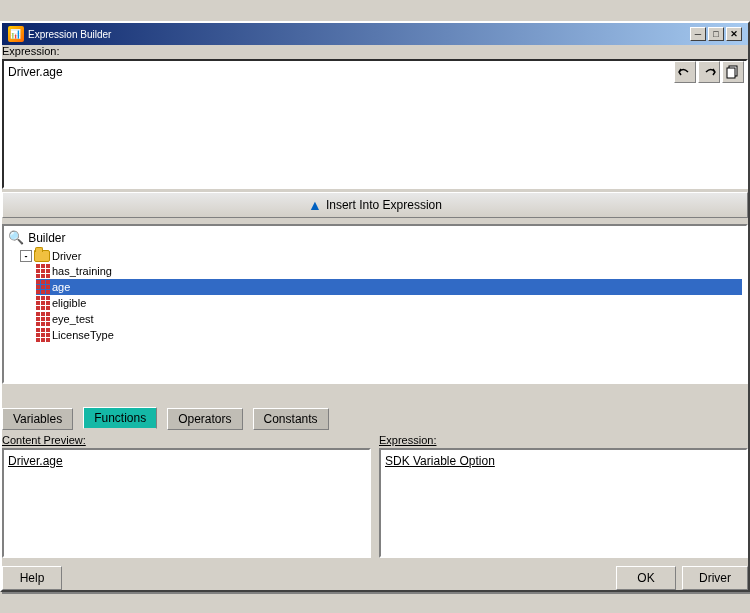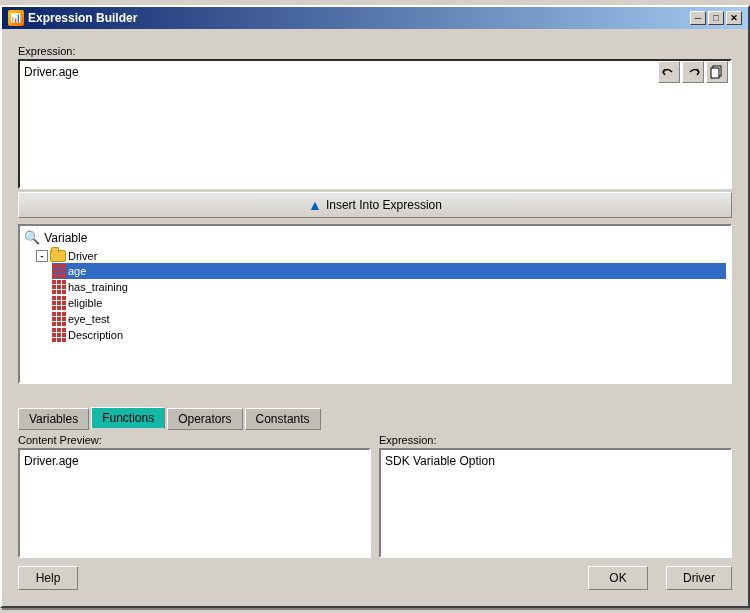--- a/index.html
+++ b/index.html
@@ -43,22 +43,22 @@
       height: 16px;
       background: linear-gradient(135deg, #ffcc00, #ff6600);
       border-radius: 2px;
       display: flex;
       align-items: center;
       justify-content: center;
       font-size: 9px;
     }
 
     .title-text {
-      font-size: 12px;
-      font-weight: bold;
+      font-size: 10px;
+      font-weight: normal;
       color: white;
     }
 
     .title-buttons {
       display: flex;
       gap: 2px;
     }
 
     .title-btn {
       width: 16px;
@@ -72,21 +72,21 @@
       display: flex;
       align-items: center;
       justify-content: center;
       cursor: pointer;
       font-size: 9px;
       font-weight: bold;
       color: #000;
     }
 
     .window-content {
-      padding: 16px;
+      padding: 0;
     }
 
     .label {
       font-size: 11px;
       color: #000;
       margin-bottom: 2px;
     }
 
     .expression-area {
       width: 100%;
@@ -227,21 +227,21 @@
       justify-content: center;
       font-size: 9px;
       font-weight: bold;
       color: #000;
       flex-shrink: 0;
       cursor: pointer;
     }
 
     .tabs-row {
       display: flex;
-      gap: 2px;
+      gap: 10px;
       margin-top: 22px;
       margin-bottom: 0;
     }
 
     .tab {
       padding: 3px 10px;
       background: #d4d0c8;
       border: 1px solid;
       border-top-color: #ffffff;
       border-left-color: #ffffff;
@@ -263,20 +263,21 @@
     .tab:not(.active) {
       background: #c0bdb5;
       border-bottom-color: #808080;
       top: 2px;
     }
 
     .bottom-panels {
       display: flex;
       gap: 8px;
       margin-top: 6px;
+      text-decoration: underline;
     }
 
     .preview-panel, .desc-panel {
       flex: 1;
     }
 
     .panel-area {
       width: 100%;
       height: 110px;
       background: white;
@@ -305,21 +306,21 @@
       border-left-color: #ffffff;
       border-right-color: #808080;
       border-bottom-color: #808080;
       cursor: pointer;
       font-size: 12px;
       min-width: 60px;
     }
 
     .btn-group {
       display: flex;
-      gap: 18px;
+      gap: 6px;
     }
 
     .selected-node {
       background: #316ac5 !important;
       color: white;
     }
 
     .selected-node .tree-node-text {
       color: white;
     }
@@ -369,33 +370,48 @@
 
     <button class="insert-btn">
       <span style="color:#0060c0; font-size:14px;">▲</span>
       <span>Insert Into Expression</span>
     </button>
 
     <div class="tree-panel">
 
       <div class="tree-options-label">
         <span style="font-size:13px;">🔍</span>
-        <span>Variable</span>
+        <span>Builder</span>
       </div>
 
       <div class="tree-indent-1">
         <div class="tree-node">
           <div class="expand-icon">-</div>
           <div class="folder-icon"></div>
           <span class="tree-node-text">Driver</span>
         </div>
       </div>
 
       <div class="tree-indent-2">
 
+        <div class="tree-node">
+          <div class="grid-icon">
+            <span></span>
+              <span></span>
+              <span></span>
+            <span></span>
+              <span></span>
+              <span></span>
+            <span></span>
+              <span></span>
+              <span></span>
+          </div>
+          <span class="tree-node-text">has_training</span>
+        </div>
+
         <div class="tree-node selected-node">
           <div class="grid-icon">
             <span></span>
               <span></span>
               <span></span>
             <span></span>
               <span></span>
               <span></span>
             <span></span>
               <span></span>
@@ -409,66 +425,51 @@
             <span></span>
               <span></span>
               <span></span>
             <span></span>
               <span></span>
               <span></span>
             <span></span>
               <span></span>
               <span></span>
           </div>
-          <span class="tree-node-text">has_training</span>
+          <span class="tree-node-text">eligible</span>
         </div>
 
         <div class="tree-node">
           <div class="grid-icon">
             <span></span>
               <span></span>
               <span></span>
             <span></span>
               <span></span>
               <span></span>
             <span></span>
               <span></span>
               <span></span>
           </div>
-          <span class="tree-node-text">eligible</span>
+          <span class="tree-node-text">eye_test</span>
         </div>
 
         <div class="tree-node">
           <div class="grid-icon">
             <span></span>
               <span></span>
               <span></span>
             <span></span>
               <span></span>
               <span></span>
             <span></span>
               <span></span>
               <span></span>
           </div>
-          <span class="tree-node-text">eye_test</span>
-        </div>
-
-        <div class="tree-node">
-          <div class="grid-icon">
-            <span></span>
-              <span></span>
-              <span></span>
-            <span></span>
-              <span></span>
-              <span></span>
-            <span></span>
-              <span></span>
-              <span></span>
-          </div>
-          <span class="tree-node-text">Description</span>
+          <span class="tree-node-text">LicenseType</span>
         </div>
 
       </div>
     </div>
 
     <div class="tabs-row">
       <div class="tab">
         <span>Variables</span>
       </div>
       <div class="tab active">

